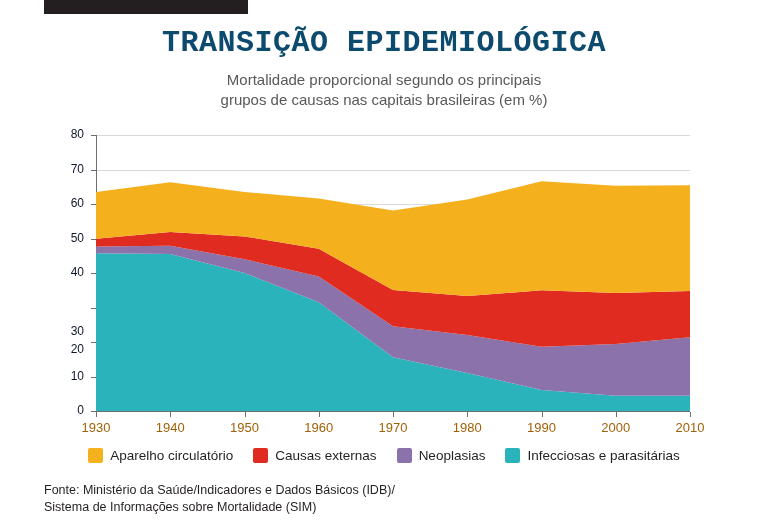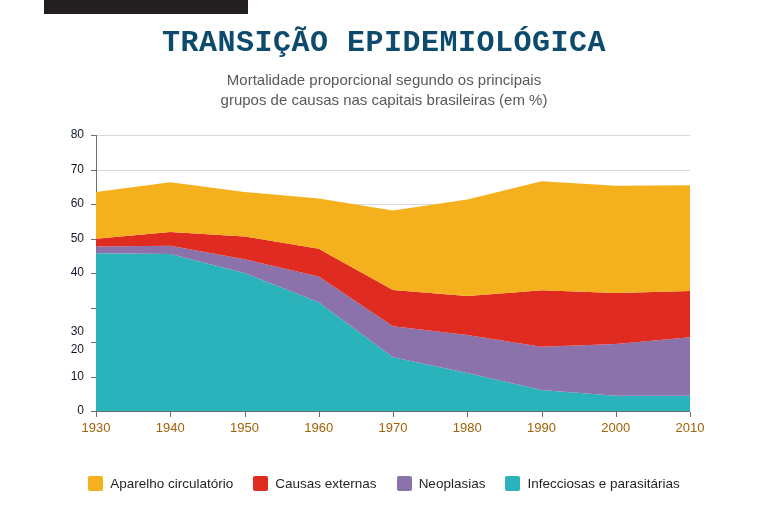--- a/index.html
+++ b/index.html
@@ -127,21 +127,20 @@
     justify-content: center;
     align-items: center;
     gap: 20px;
   }
   .legend-item {
     display: flex;
     align-items: flex-end;
     gap: 7px;
     font-size: 13.5px;
     color: #231f20;
-    margin-top: 28px;
   }
   .legend-swatch {
     width: 15px;
     height: 15px;
     border-radius: 2px;
     display: inline-block;
   }
   .source {
     position: absolute;
     left: 44px;
@@ -241,14 +240,18 @@
       <div class="legend-item">
         <span class="legend-swatch" style="background: rgb(139, 114, 171);"></span>
         <span>Neoplasias</span>
       </div>
       <div class="legend-item">
         <span class="legend-swatch" style="background: rgb(43, 179, 187);"></span>
         <span>Infecciosas e parasitárias</span>
       </div>
     </div>
 
+  <div class="source">
+    <div>Fonte: Ministério da Saúde/Indicadores e Dados Básicos (IDB)/</div>
+    <div>Sistema de Informações sobre Mortalidade (SIM)</div>
+  </div>
 
 </div>
 
 </body></html>

